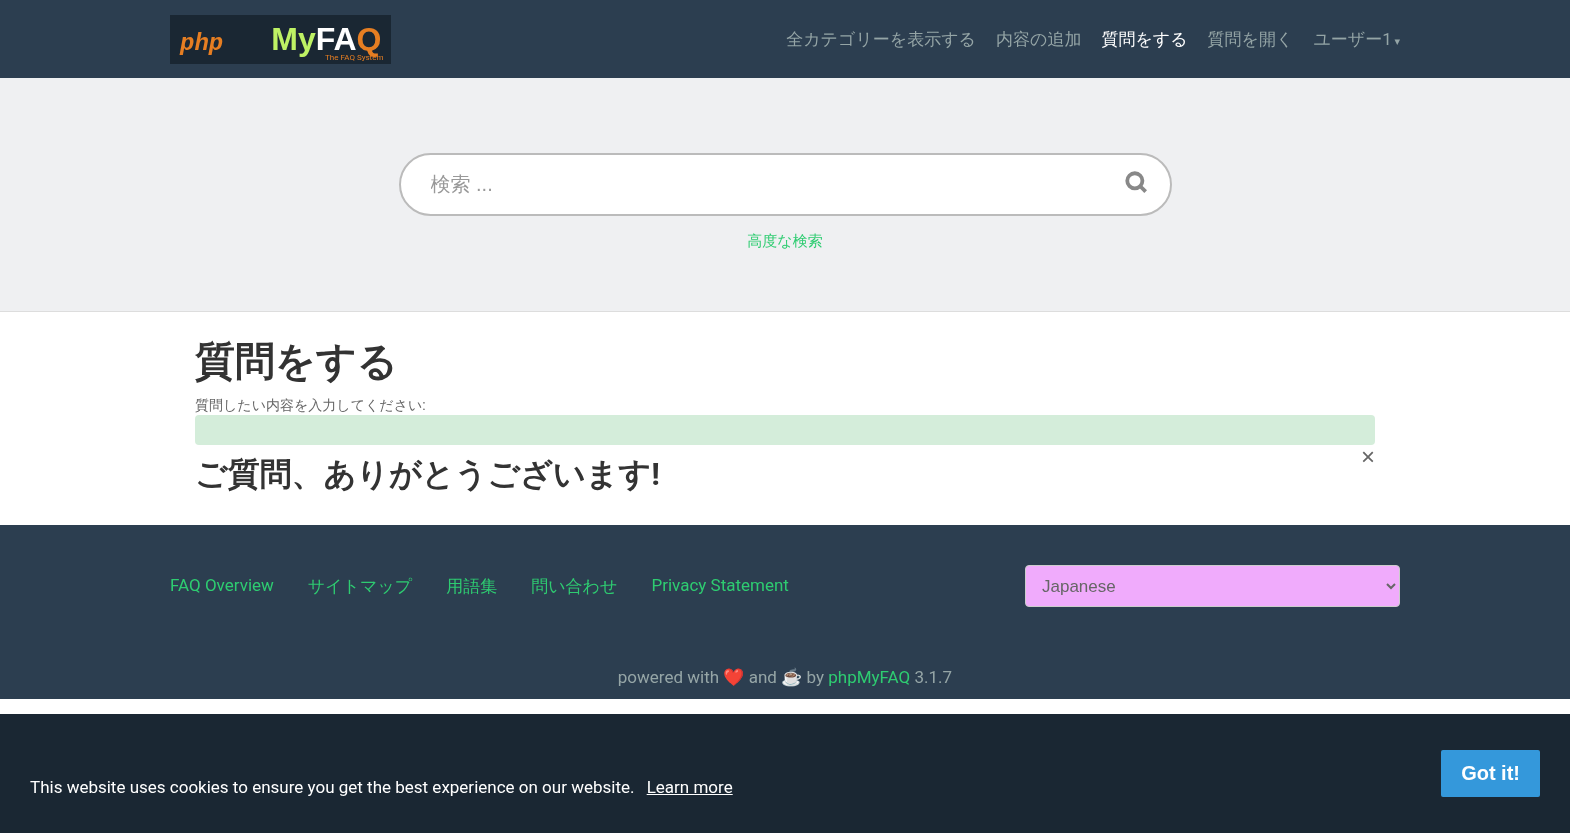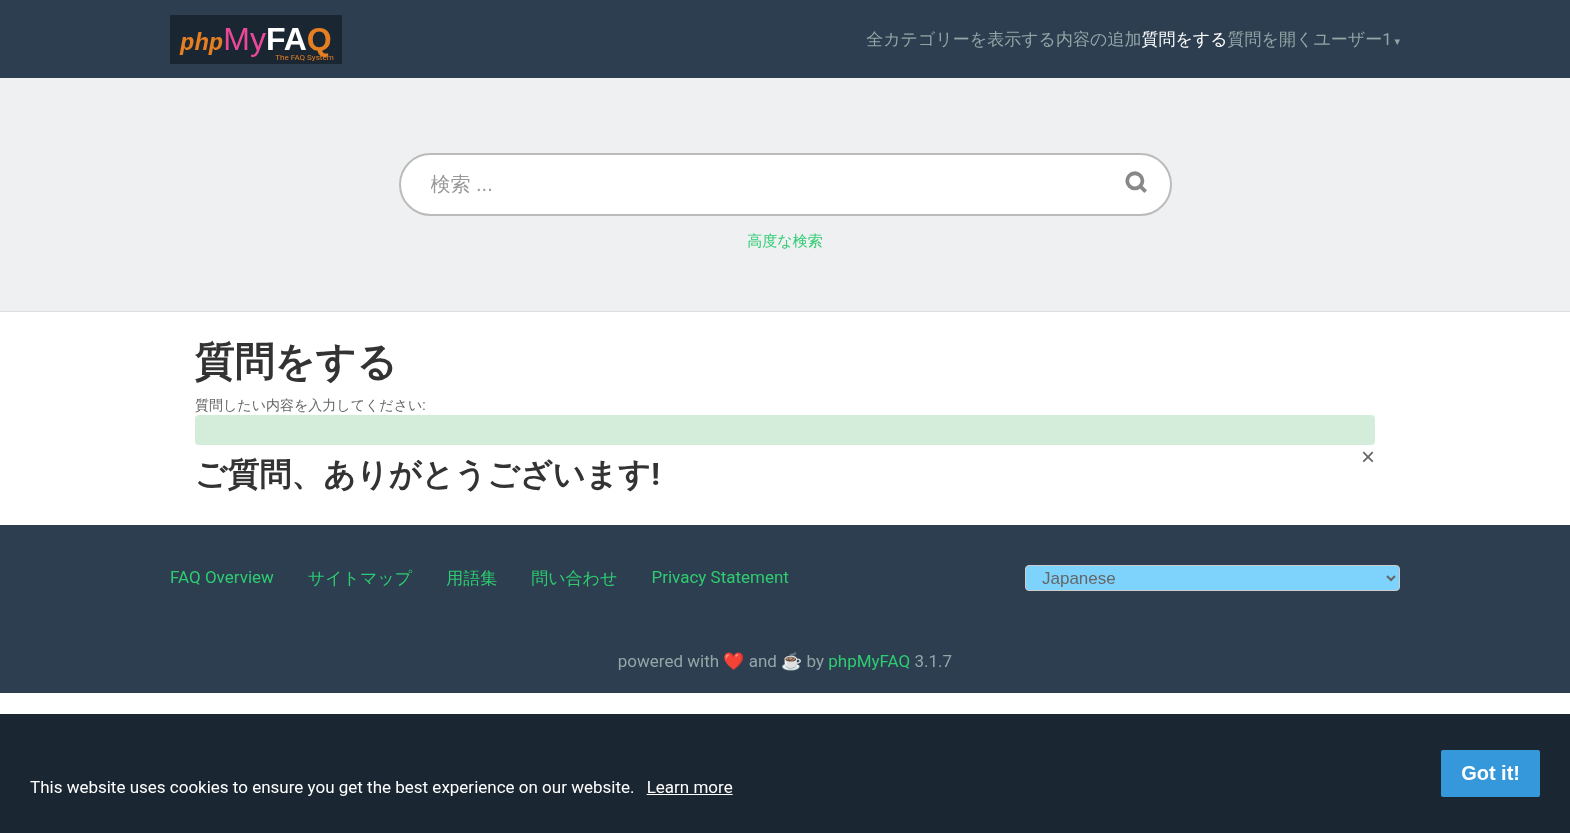--- a/index.html
+++ b/index.html
@@ -28,23 +28,24 @@
   font-family: Arial, sans-serif;
 }
 .logo-php {
   color: #e67e22;
   font-weight: bold;
   font-size: 24px;
   font-style: italic;
   font-family: Liberation Mono, monospace;
 }
 .logo-my {
-  color: #ec4899;
-  font-weight: normal;
+  color: #bef264;
+  font-weight: bold;
   font-size: 32px;
+  margin-left: 48px;
 }
 .logo-faq {
   color: #fff;
   font-weight: bold;
   font-size: 32px;
 }
 .logo-q {
   color: #e67e22;
   font-weight: bold;
   font-size: 32px;
@@ -54,20 +55,21 @@
 }
 .logo-tagline {
   position: absolute;
   bottom: 2px;
   right: 8px;
   color: #e67e22;
   font-size: 8px;
 }
 .nav-links {
   display: flex;
+  gap: 20px;
   align-items: center;
 }
 .nav-link {
   color: #95a5a6;
   text-decoration: none;
   font-size: 17px;
   cursor: pointer;
 }
 .nav-link.active {
   color: #fff;
@@ -152,47 +154,47 @@
   border: none;
   line-height: 1;
 }
 .thank-you {
   font-size: 32px;
   font-weight: 700;
   color: #333;
 }
 .footer {
   background: #2c3e50;
-  padding: 40px 170px 22px;
+  padding: 40px 170px 12px;
 }
 .footer-top {
   display: flex;
   justify-content: space-between;
   align-items: center;
   margin-bottom: 60px;
 }
 .footer-links {
   display: flex;
   gap: 34px;
 }
 .footer-link {
   color: #2ecc71;
   text-decoration: none;
   font-size: 17px;
   cursor: pointer;
 }
 .lang-select {
   width: 375px;
-  height: 26px;
+  height: 42px;
   border: 1px solid #ccc;
   border-radius: 4px;
   padding: 0 12px;
   font-size: 17px;
   color: #666;
-  background: #7dd3fc;
+  background: #f0abfc;
   cursor: pointer;
 }
 .footer-bottom {
   text-align: center;
   color: #95a5a6;
   font-size: 17px;
 }
 .footer-bottom .brand-link {
   color: #2ecc71;
   cursor: pointer;

